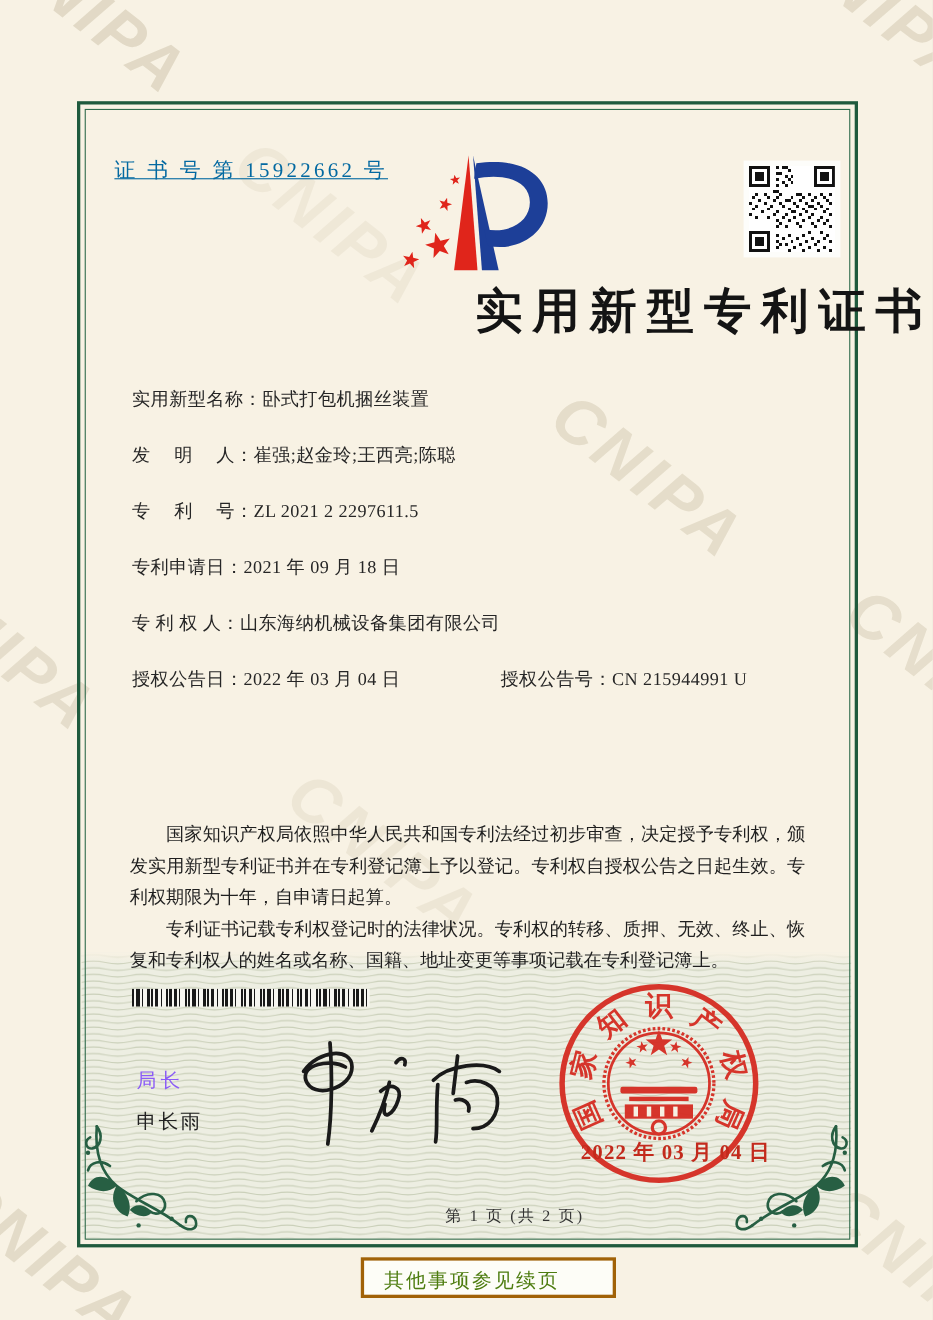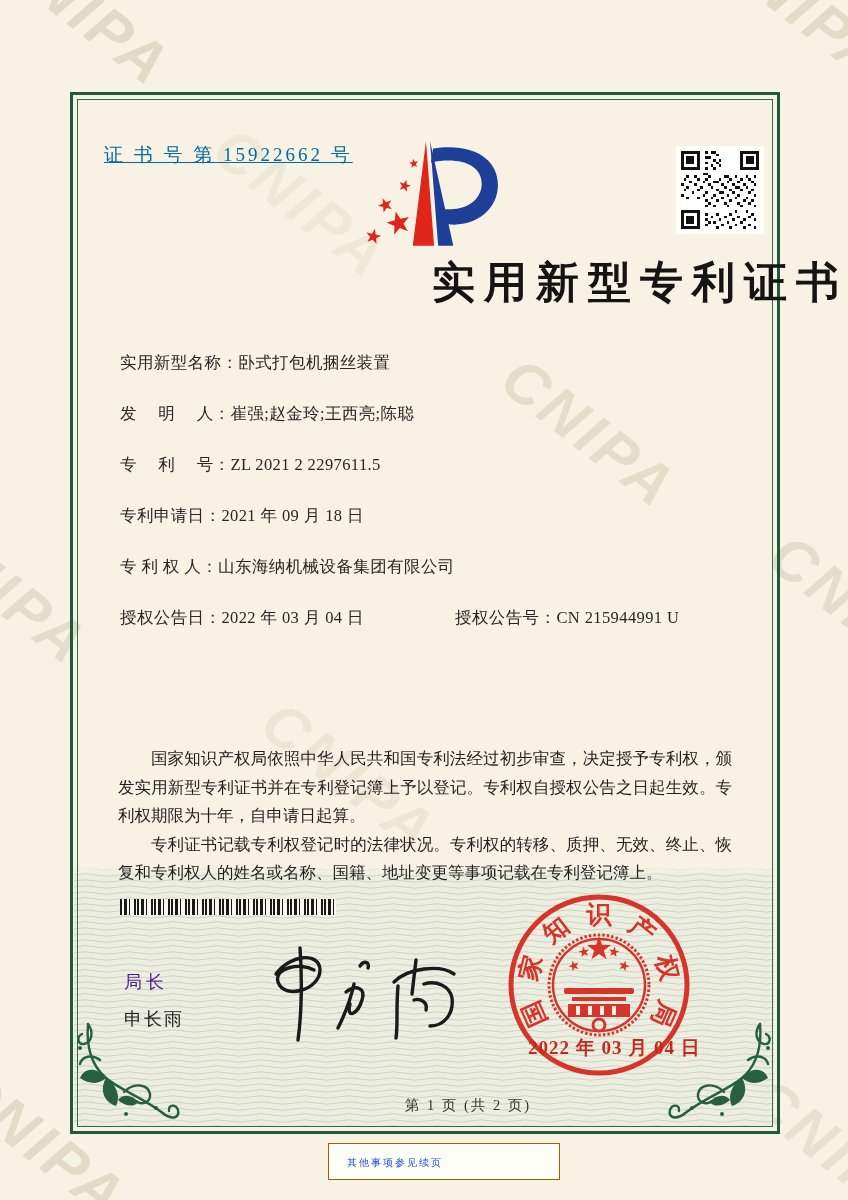--- a/index.html
+++ b/index.html
@@ -34,30 +34,30 @@
   .row .lab{display:inline-block;text-align:right;}
   .grant{margin-top:18px;}
   .grant-right{position:absolute;left:335px;top:0;}
   
   .paras{position:absolute;left:118px;top:700px;width:614px;font-size:16.5px;line-height:28.5px;color:#1f1f1f;text-align:justify;margin-top:45px;}
   .paras p{margin:0;text-indent:2em;}
   
   .barcode{position:absolute;left:120px;top:899px;width:216px;height:16px;
     background:repeating-linear-gradient(90deg,#191919 0 2px,#f7f6f1 2px 4px,#191919 4px 7px,#f7f6f1 7px 9px,#191919 9px 10px,#f7f6f1 10px 14px,#191919 14px 16px,#f7f6f1 16px 17px);}
   
-  .dtitle{position:absolute;left:124px;top:970px;font-size:18px;letter-spacing:4px;color:#4c1d95;}
+  .dtitle{position:absolute;left:124px;top:970px;font-size:18px;letter-spacing:4px;color:#8b5cf6;}
   .dname{position:absolute;left:124px;top:1007px;font-size:18px;letter-spacing:2px;color:#222;}
   .sig{position:absolute;left:248px;top:940px;width:228px;height:108px;}
   
   .seal{position:absolute;left:506px;top:892px;width:186px;height:186px;opacity:.93;}
   .sealdate{position:absolute;left:528px;top:1035px;font-size:19px;letter-spacing:1px;color:#c32a1c;font-weight:700;}
   
   .pageinfo{position:absolute;left:0;top:1096px;width:848px;text-align:center;font-size:14.5px;letter-spacing:2px;color:#333;padding-left:44px;}
-  .note{position:absolute;left:328px;top:1143px;width:232px;height:37px;background:#fdfdf7;border:1px solid #a16207;
-    font-size:10px;letter-spacing:2px;color:#1d4ed8;line-height:37px;padding-left:18px;box-sizing:border-box;}
+  .note{position:absolute;left:328px;top:1143px;width:232px;height:37px;background:#fdfdf7;border:3px solid #a16207;
+    font-size:18px;letter-spacing:2px;color:#4d7c0f;line-height:37px;padding-left:18px;box-sizing:border-box;}
   
   .fl{position:absolute;width:112px;height:110px;}
   .fl-br{left:664px;top:1022px;}
   .fl-bl{left:72px;top:1022px;transform:scaleX(-1);}
   svg{display:block;}
 </style>
 </head>
 <body>
 
 <div class="page">

